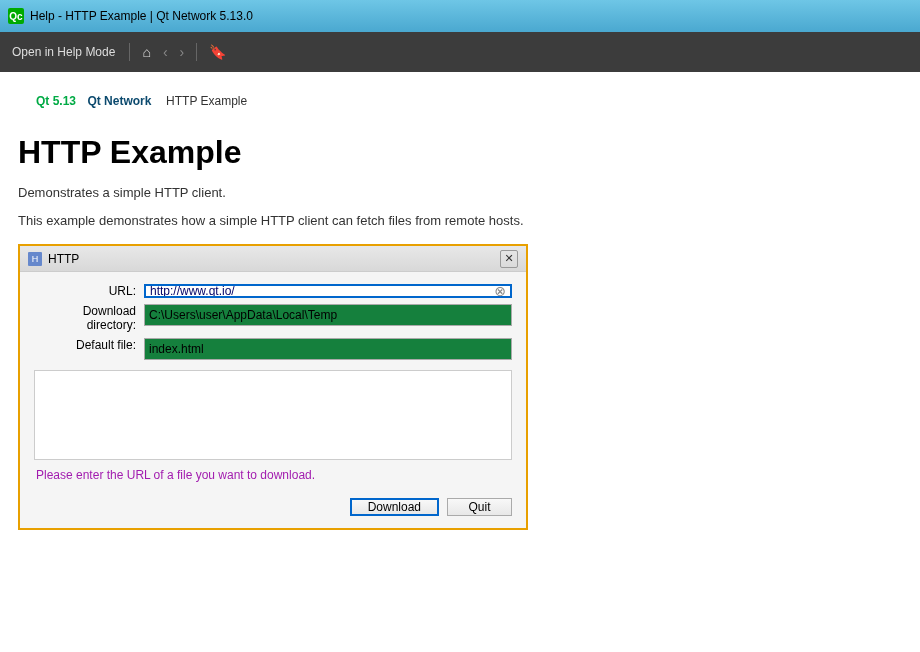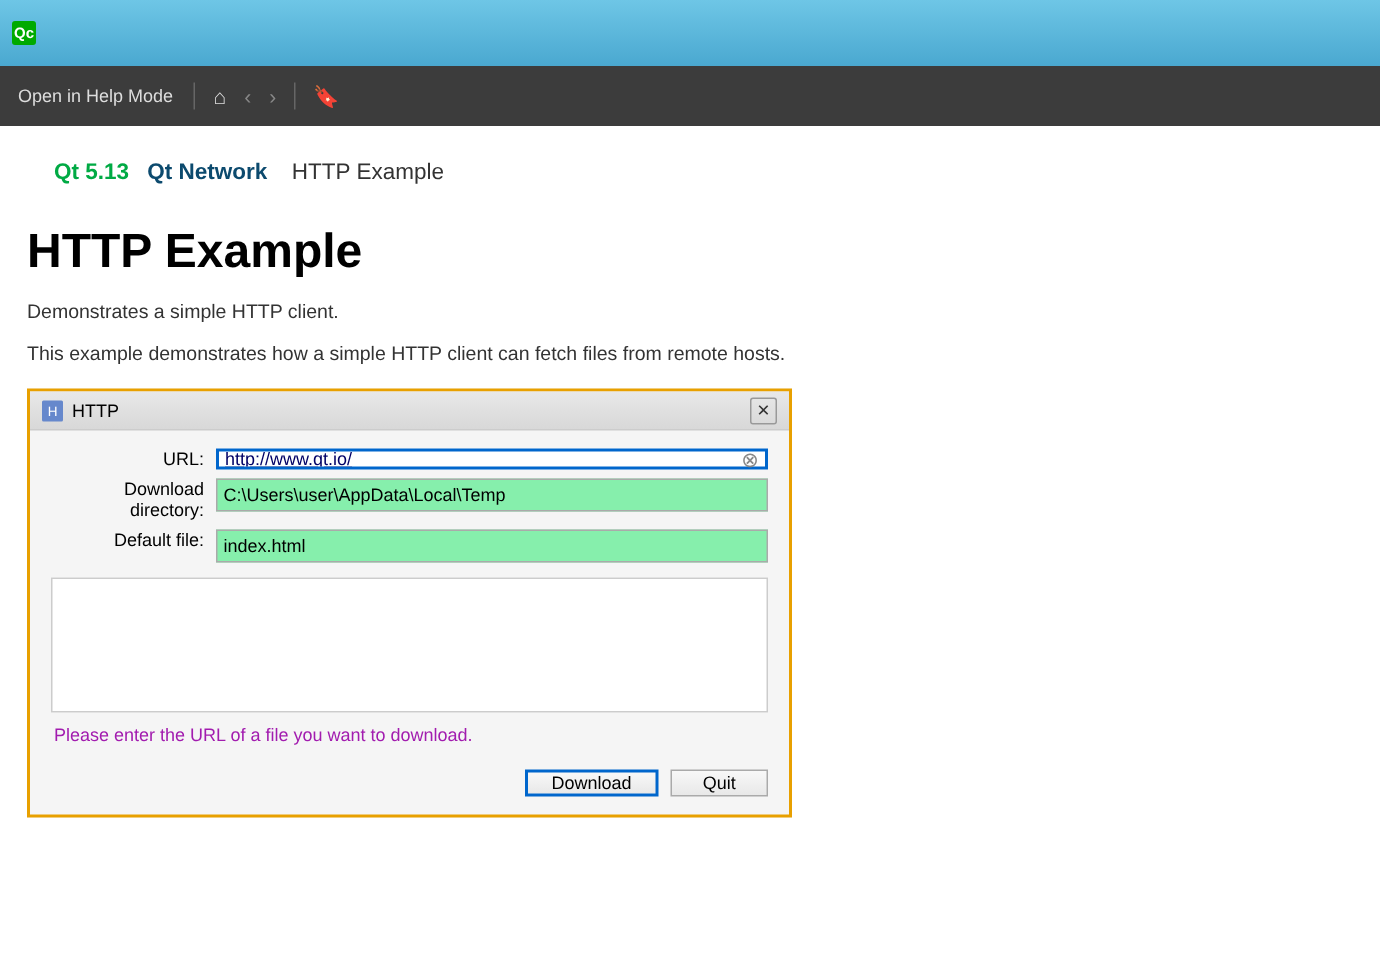--- a/index.html
+++ b/index.html
@@ -1,21 +1,21 @@
 <!DOCTYPE html>
 <html><head>
   <meta charset="utf-8">
   <style>
     * { margin: 0; padding: 0; box-sizing: border-box; }
     body { font-family: 'Segoe UI', Arial, sans-serif; font-size: 13px; background: #f0f0f0; width: 920px; height: 652px; overflow: hidden; }
 
     
     .title-bar {
       background: linear-gradient(to bottom, #6ec6e6, #4aa8d0);
-      height: 44px;
+      height: 32px;
       display: flex;
       align-items: center;
       padding: 0 8px;
       color: #000;
       font-size: 12px;
     }
     .title-bar-icon {
       width: 16px; height: 16px;
       margin-right: 6px;
       background: #00aa00;
@@ -57,21 +57,21 @@
     .home-btn, .bookmark-btn {
       background: none; border: none;
       color: #ddd; font-size: 14px; cursor: pointer;
       padding: 2px 4px;
     }
 
     
     .breadcrumb {
       padding: 12px 18px 6px 18px;
       display: flex; align-items: flex-start; gap: 4px;
-      font-size: 15px;
+      font-size: 12px;
     }
     .breadcrumb-item-qt { color: #00aa44; font-weight: 600; }
     .breadcrumb-item-network { color: #0c4a6e; font-weight: 600; }
     .breadcrumb-item-current { color: #333; font-weight: 400; }
 
     
     .main-content {
       background: white;
       padding: 10px 18px 18px 18px;
       overflow-y: auto;
@@ -167,21 +167,21 @@
       font-size: 14px; color: #888;
       width: 20px; height: 20px;
       display: flex; align-items: center; justify-content: center;
     }
     .form-input-plain {
       flex: 1;
       height: 22px;
       border: 1px solid #aaa;
       padding: 2px 4px;
       font-size: 12px;
-      background: #86efac;
+      background: #15803d;
       color: #000;
       outline: none;
     }
     .checkbox-row {
       display: flex; align-items: center;
       margin-bottom: 6px;
       padding-left: 110px;
     }
     .checkbox-row input[type=checkbox] {
       margin-right: 6px;
@@ -220,20 +220,21 @@
       border: 2px solid #0066cc;
     }
   </style>
 </head>
 <body>
 
 <div class="title-bar">
   <div class="title-bar-icon">
     <span>Qc</span>
   </div>
+  <span>Help - HTTP Example | Qt Network 5.13.0</span>
 </div>
 
 <div class="toolbar">
   <button class="toolbar-btn">Open in Help Mode</button>
   <div class="toolbar-sep"></div>
   <button class="home-btn" title="Home">⌂</button>
   <button class="nav-btn">‹</button>
   <button class="nav-btn">›</button>
   <div class="toolbar-sep"></div>
   <button class="bookmark-btn">🔖</button>

